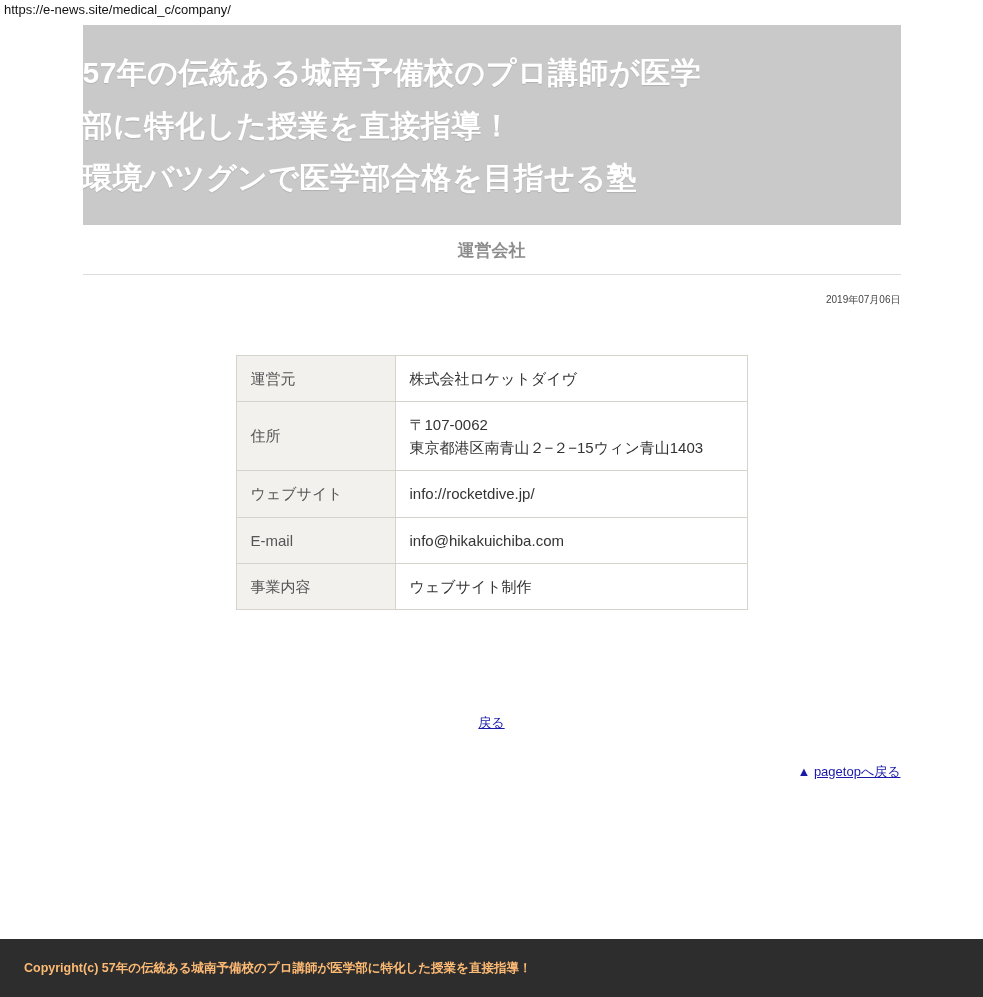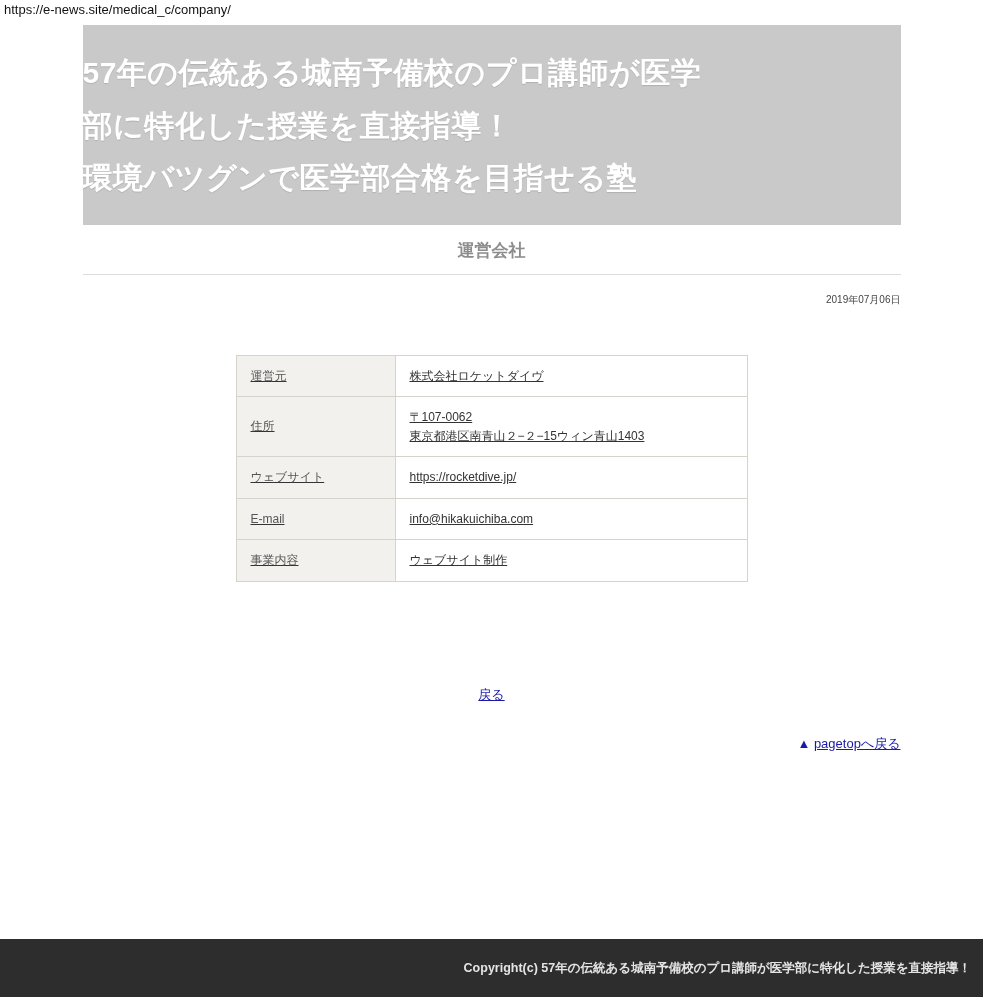--- a/index.html
+++ b/index.html
@@ -64,23 +64,22 @@
   }
   .info-table-wrap {
     width: 818px;
     margin: 48px auto 0 auto;
     display: flex;
     justify-content: center;
   }
   table.info {
     border-collapse: collapse;
     width: 512px;
-    font-size: 12px;
+    font-size: 15px;
     color: #333333;
-    text-decoration: underline;
   }
   table.info td {
     border: 1px solid #d6d2cc;
     padding: 11px 14px;
     vertical-align: middle;
     line-height: 1.55;
   }
   table.info td.label {
     background: #f3f1ee;
     width: 130px;
@@ -116,28 +115,28 @@
     text-decoration: underline;
     margin-top: 17px;
   }
   .footer {
     position: absolute;
     left: 0;
     right: 0;
     bottom: 0;
     height: 58px;
     background: #2d2d2d;
-    color: #e5e5e5;
+    color: #fdba74;
     font-size: 12.5px;
     font-weight: bold;
     display: flex;
     align-items: center;
-    justify-content: flex-end;
+    justify-content: flex-start;
     text-align: center;
-    padding: 0 12px;
+    padding: 0 24px;
     box-sizing: border-box;
   }
 </style>
 </head>
 <body>
 
 <div class="url-bar">
   <span>https://e-news.site/medical_c/company/</span>
 </div>
 
@@ -160,21 +159,21 @@
           <td class="label">運営元</td>
           <td class="value">株式会社ロケットダイヴ</td>
         </tr>
         <tr>
           <td class="label">住所</td>
           <td class="value" style="white-space: pre-line;">〒107-0062
 東京都港区南青山２−２−15ウィン青山1403</td>
         </tr>
         <tr>
           <td class="label">ウェブサイト</td>
-          <td class="value">https://rocketdive.jp/</td>
+          <td class="value">info://rocketdive.jp/</td>
         </tr>
         <tr>
           <td class="label">E-mail</td>
           <td class="value">info@hikakuichiba.com</td>
         </tr>
         <tr>
           <td class="label">事業内容</td>
           <td class="value">ウェブサイト制作</td>
         </tr>
       </tbody>

